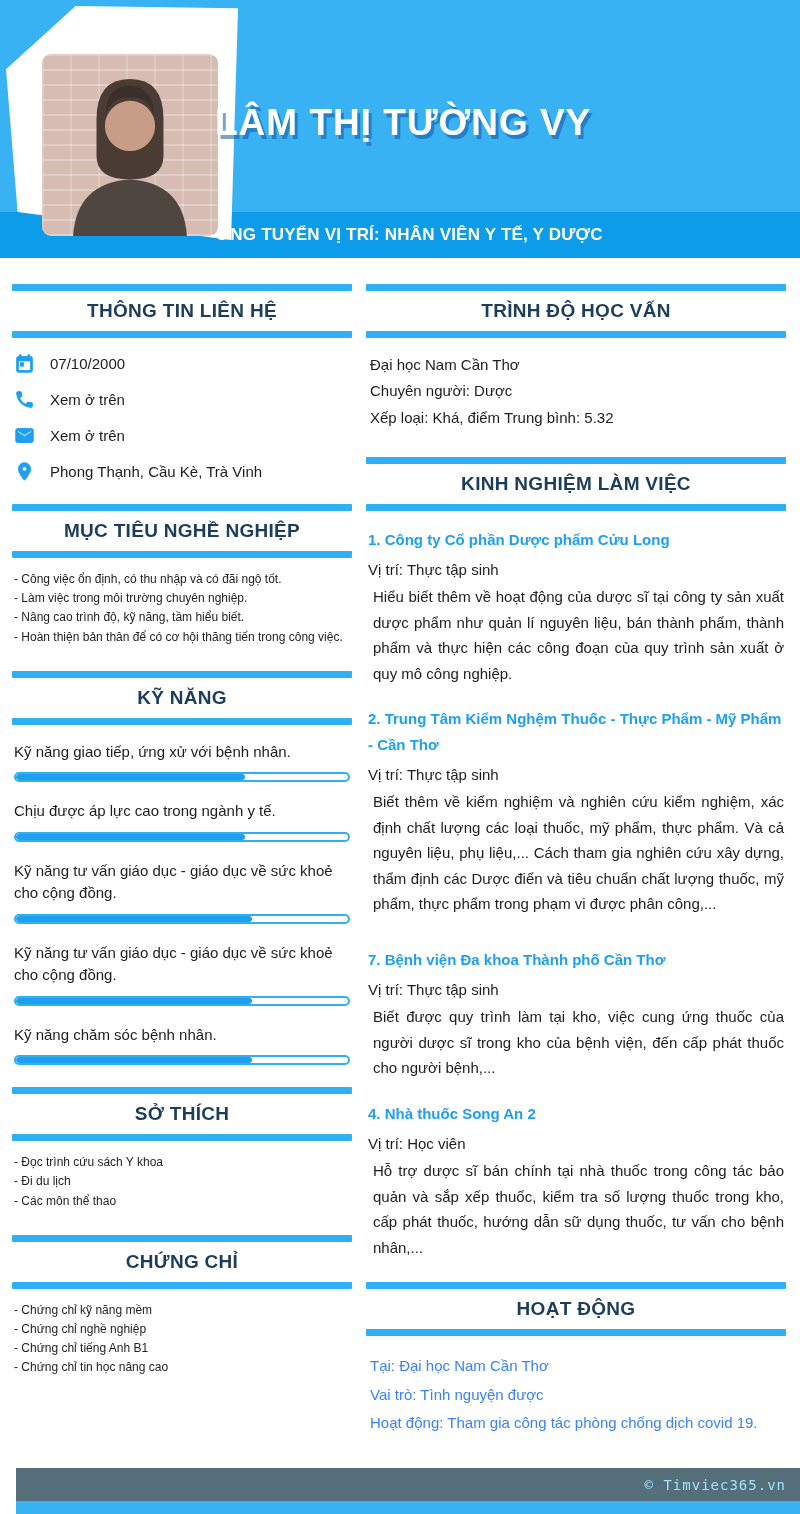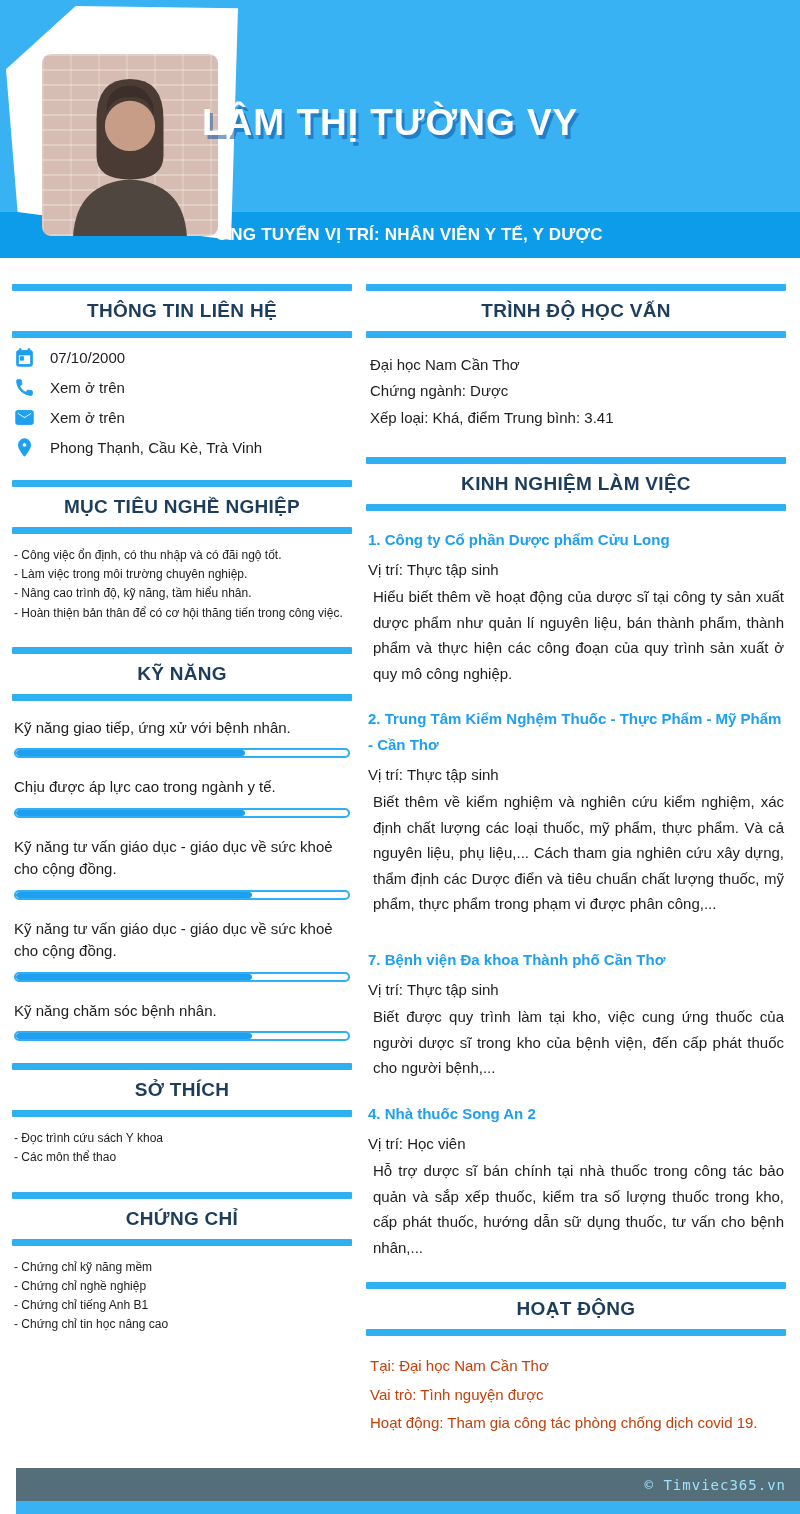--- a/index.html
+++ b/index.html
@@ -3,21 +3,21 @@
 <meta charset="utf-8">
 <style>
   * { box-sizing: border-box; margin: 0; padding: 0; }
   body { font-family: "Liberation Sans", sans-serif; background: #e8e8e8; }
   .page { position: relative; width: 800px; height: 1514px; margin: 0 auto; background: #fff; overflow: hidden; }
 
   
   .header { position: relative; height: 212px; background: #38b2f3; }
   .strip { height: 46px; background: #0d9ce9; display: flex; align-items: center; padding-left: 216px; }
   .strip-title { color: #ffffff; font-weight: bold; font-size: 17px; letter-spacing: .2px; }
-  .name { position: absolute; left: 202px; top: 102px; font-size: 37px; font-weight: bold; color: #ffffff;
+  .name { position: absolute; left: 215px; top: 102px; font-size: 37px; font-weight: bold; color: #ffffff;
           letter-spacing: 1px; text-shadow: 3px 4px 0 rgba(18, 86, 163, .55); z-index: 6; }
 
   .photo-wrap { position: absolute; left: 6px; top: 6px; width: 232px; height: 234px; z-index: 5; }
   .photo-shape { position: absolute; inset: 0; background: #ffffff;
                  clip-path: polygon(30% 0, 100% 1%, 97% 100%, 5% 88%, 0 27%); }
   .photo { position: absolute; left: 36px; top: 48px; width: 176px; height: 182px; border-radius: 9px; overflow: hidden;
            background:
              repeating-linear-gradient(0deg, rgba(255,255,255,.28) 0 2px, transparent 2px 15px),
              repeating-linear-gradient(90deg, rgba(255,255,255,.2) 0 2px, transparent 2px 28px),
              #d6bcb2; }
@@ -26,21 +26,21 @@
   
   .content { display: flex; gap: 14px; padding: 26px 14px 0 12px; }
   .col-left  { width: 340px; flex: none; }
   .col-right { flex: 1; min-width: 0; }
 
   .sec-bar { height: 7px; background: #2fb0f3; border-radius: 1px; }
   .sec-title { text-align: center; font-size: 19px; font-weight: bold; color: #1d3d5c; padding: 9px 0; letter-spacing: .3px; }
   .section { margin-bottom: 22px; }
 
   
-  .contact-row { display: flex; align-items: center; gap: 15px; margin: 9px 2px; }
+  .contact-row { display: flex; align-items: center; gap: 15px; margin: 15px 2px; }
   .cicon { width: 21px; height: 21px; flex: none; color: #1e9ff0; }
   .cicon svg { width: 100%; height: 100%; fill: currentColor; stroke: currentColor; }
   .contact-text { font-size: 15px; color: #1d1d1d; }
 
   .plain-list { padding: 12px 2px 2px; }
   .plain-list div { font-size: 12px; color: #1d1d1d; line-height: 1.6; }
 
   
   .skill { margin: 16px 2px 18px; }
   .skill-label { font-size: 15px; color: #1d1d1d; line-height: 1.5; margin-bottom: 9px; }
@@ -51,21 +51,21 @@
   .edu-lines { padding: 14px 4px 4px; }
   .edu-lines div { font-size: 15px; color: #1d1d1d; line-height: 1.75; }
 
   .exp-item { margin: 16px 2px 20px; }
   .exp-item.gap-lg { margin-top: 30px; }
   .exp-heading { color: #1e9ff0; font-weight: bold; font-size: 15px; line-height: 1.7; }
   .exp-role { font-size: 15px; color: #1d1d1d; margin: 9px 0 6px; }
   .exp-desc { font-size: 15px; color: #1d1d1d; line-height: 1.7; text-align: justify; padding-left: 5px; }
 
   .act-lines { padding: 16px 4px 4px; }
-  .act-lines div { font-size: 15px; color: #c2410c; line-height: 1.9; }
+  .act-lines div { font-size: 15px; color: #3b82f6; line-height: 1.9; }
 
   
   .footer { position: absolute; left: 16px; right: 0; bottom: 0; }
   .footer-gray { height: 33px; background: #546e7a; display: flex; align-items: center; justify-content: flex-end; padding-right: 14px; }
   .footer-copy { color: #9fe3fb; font-family: "DejaVu Sans Mono", monospace; font-size: 14px; letter-spacing: 1px; }
   .footer-blue { height: 13px; background: #38b2f3; }
 </style>
 </head>
 <body>
 
@@ -137,21 +137,21 @@
         </div>
       </div>
 
       <div class="section">
         <div class="sec-bar"></div>
         <div class="sec-title">MỤC TIÊU NGHỀ NGHIỆP</div>
         <div class="sec-bar"></div>
         <div class="plain-list">
           <div>- Công việc ổn định, có thu nhập và có đãi ngộ tốt.</div>
           <div>- Làm việc trong môi trường chuyên nghiệp.</div>
-          <div>- Nâng cao trình độ, kỹ năng, tầm hiểu nhân.</div>
+          <div>- Nâng cao trình độ, kỹ năng, tầm hiểu biết.</div>
           <div>- Hoàn thiện bản thân để có cơ hội thăng tiến trong công việc.</div>
         </div>
       </div>
 
       <div class="section">
         <div class="sec-bar"></div>
         <div class="sec-title">KỸ NĂNG</div>
         <div class="sec-bar"></div>
 
         <div class="skill">
@@ -185,20 +185,21 @@
           </div>
         </div>
       </div>
 
       <div class="section">
         <div class="sec-bar"></div>
         <div class="sec-title">SỞ THÍCH</div>
         <div class="sec-bar"></div>
         <div class="plain-list">
           <div>- Đọc trình cứu sách Y khoa</div>
+          <div>- Đi du lịch</div>
           <div>- Các môn thể thao</div>
         </div>
       </div>
 
       <div class="section">
         <div class="sec-bar"></div>
         <div class="sec-title">CHỨNG CHỈ</div>
         <div class="sec-bar"></div>
         <div class="plain-list">
           <div>- Chứng chỉ kỹ năng mềm</div>
@@ -211,22 +212,22 @@
     </div>
 
     <div class="col-right">
 
       <div class="section">
         <div class="sec-bar"></div>
         <div class="sec-title">TRÌNH ĐỘ HỌC VẤN</div>
         <div class="sec-bar"></div>
         <div class="edu-lines">
           <div>Đại học Nam Cần Thơ</div>
-          <div>Chứng ngành: Dược</div>
-          <div>Xếp loại: Khá, điểm Trung bình: 3.41</div>
+          <div>Chuyên người: Dược</div>
+          <div>Xếp loại: Khá, điểm Trung bình: 5.32</div>
         </div>
       </div>
 
       <div class="section">
         <div class="sec-bar"></div>
         <div class="sec-title">KINH NGHIỆM LÀM VIỆC</div>
         <div class="sec-bar"></div>
 
         <div class="exp-item">
           <div class="exp-heading">1. Công ty Cổ phần Dược phẩm Cửu Long</div>

